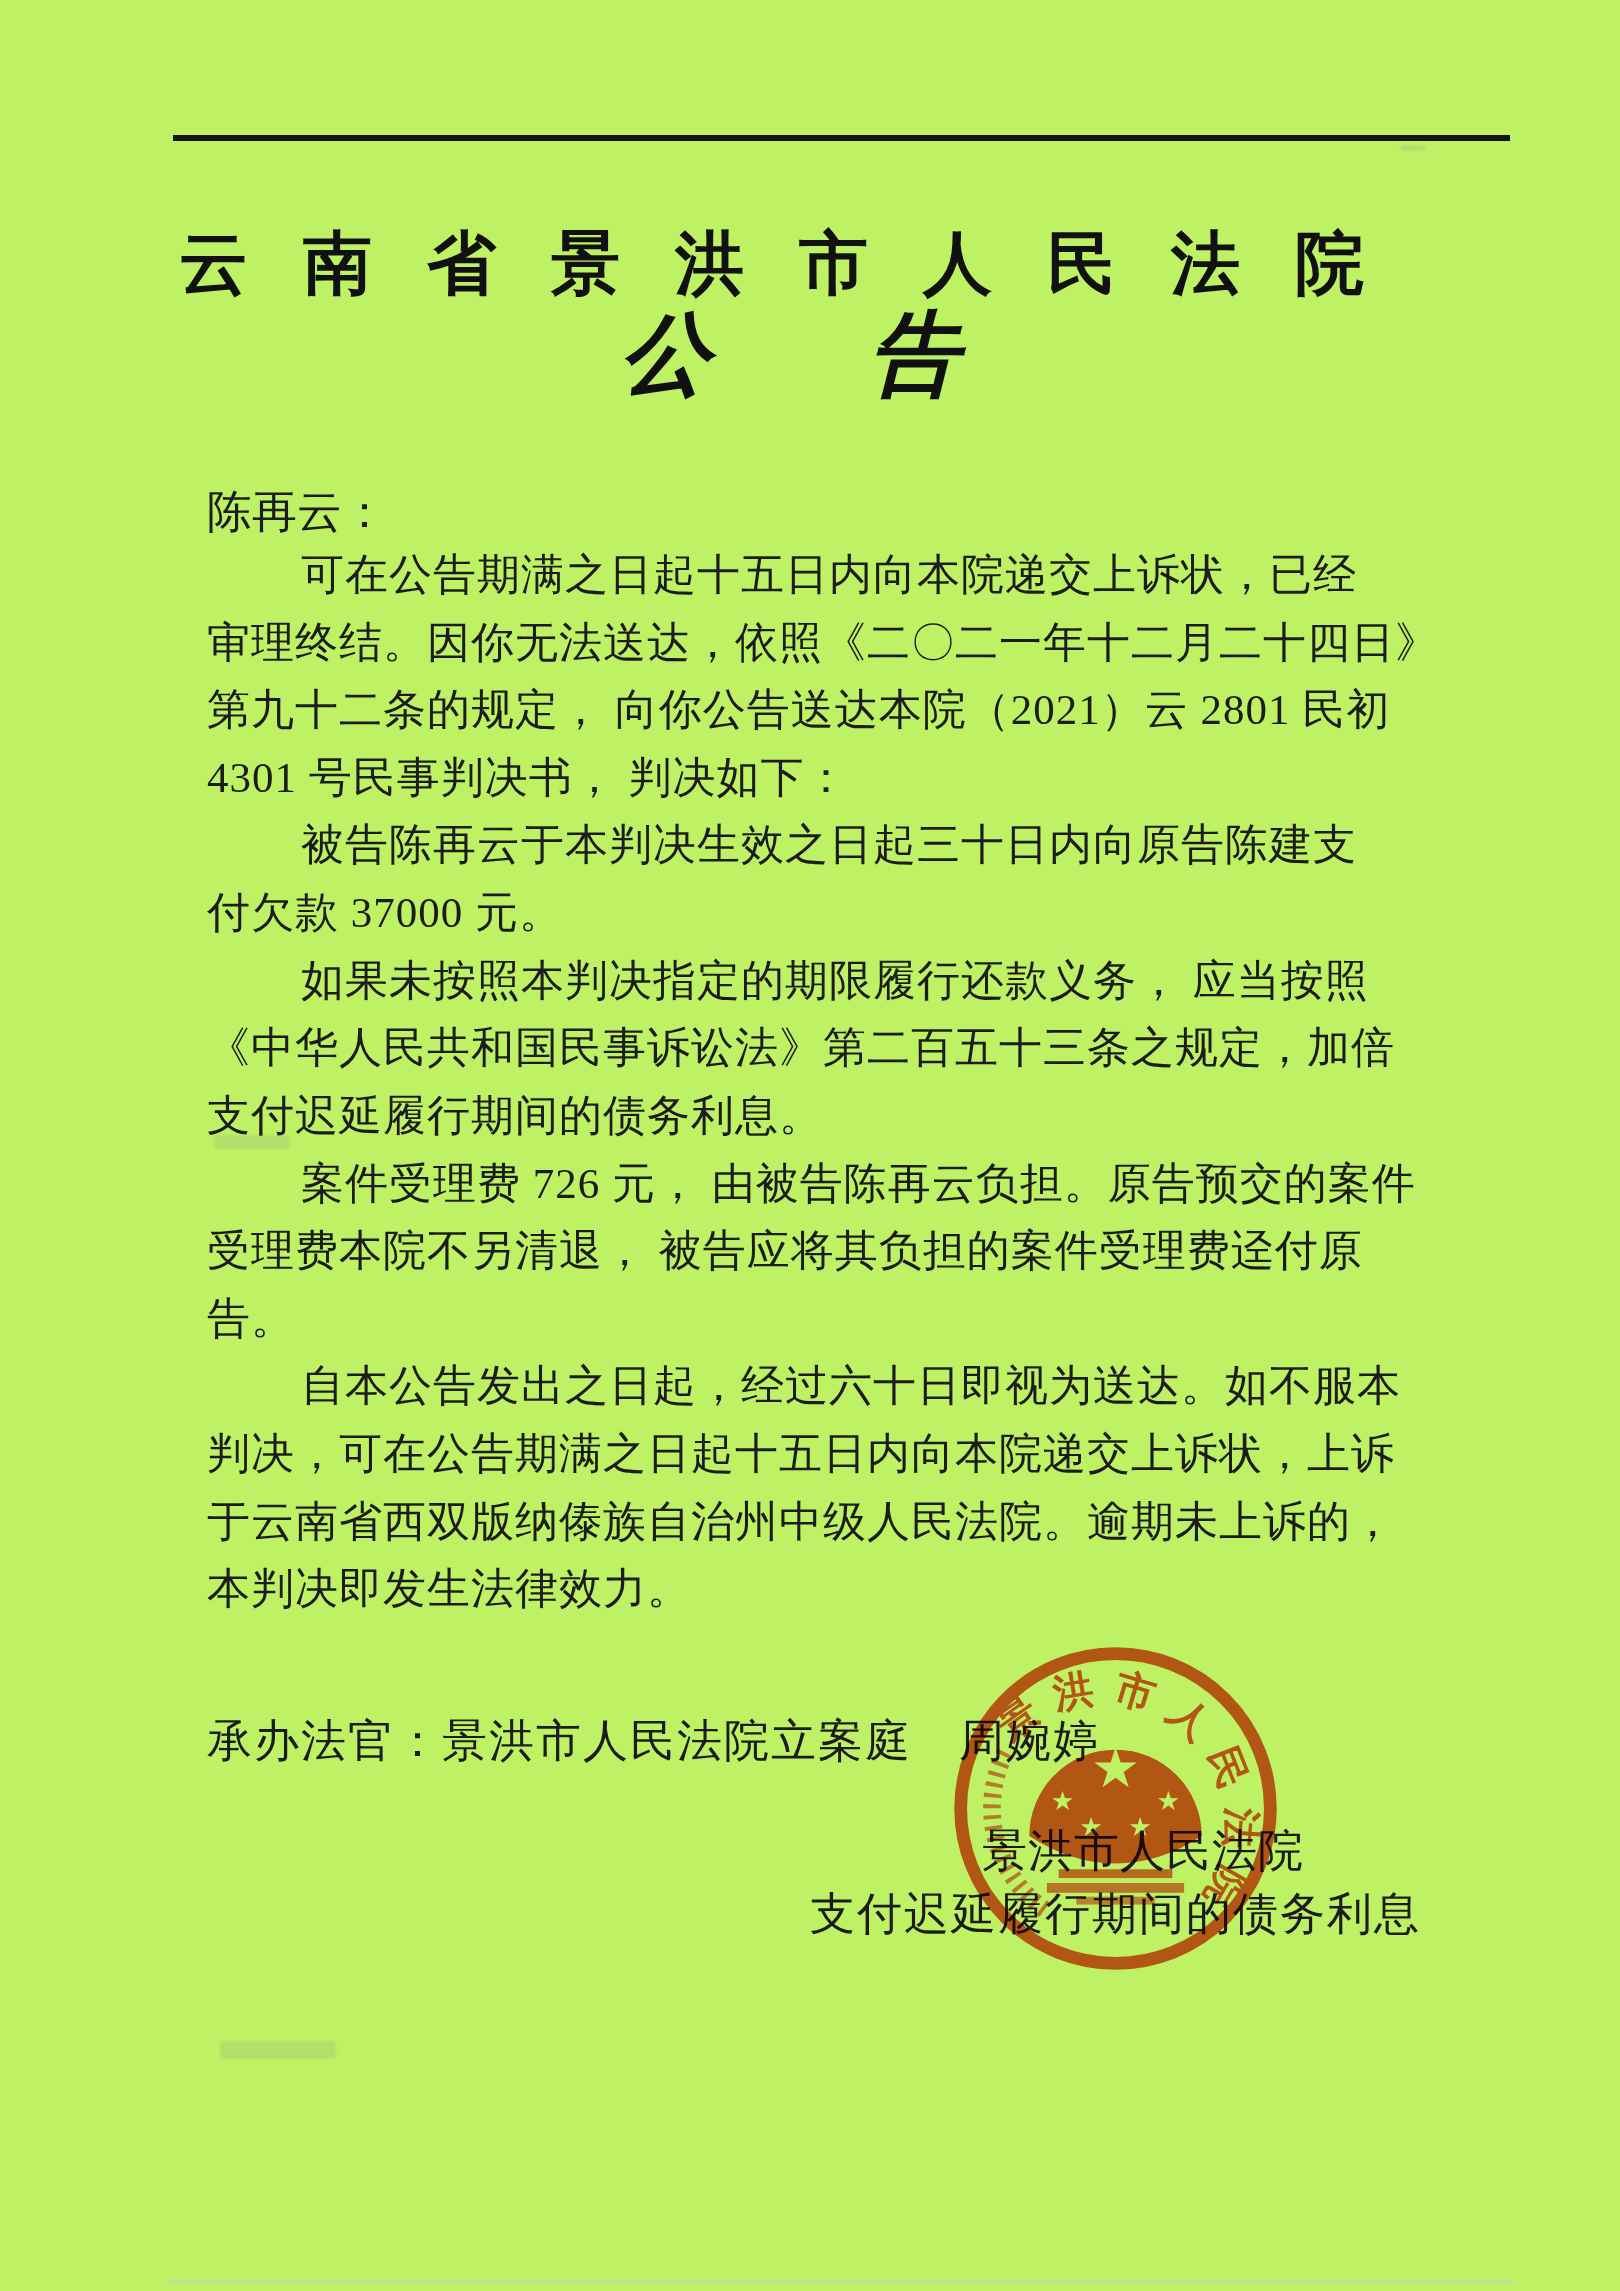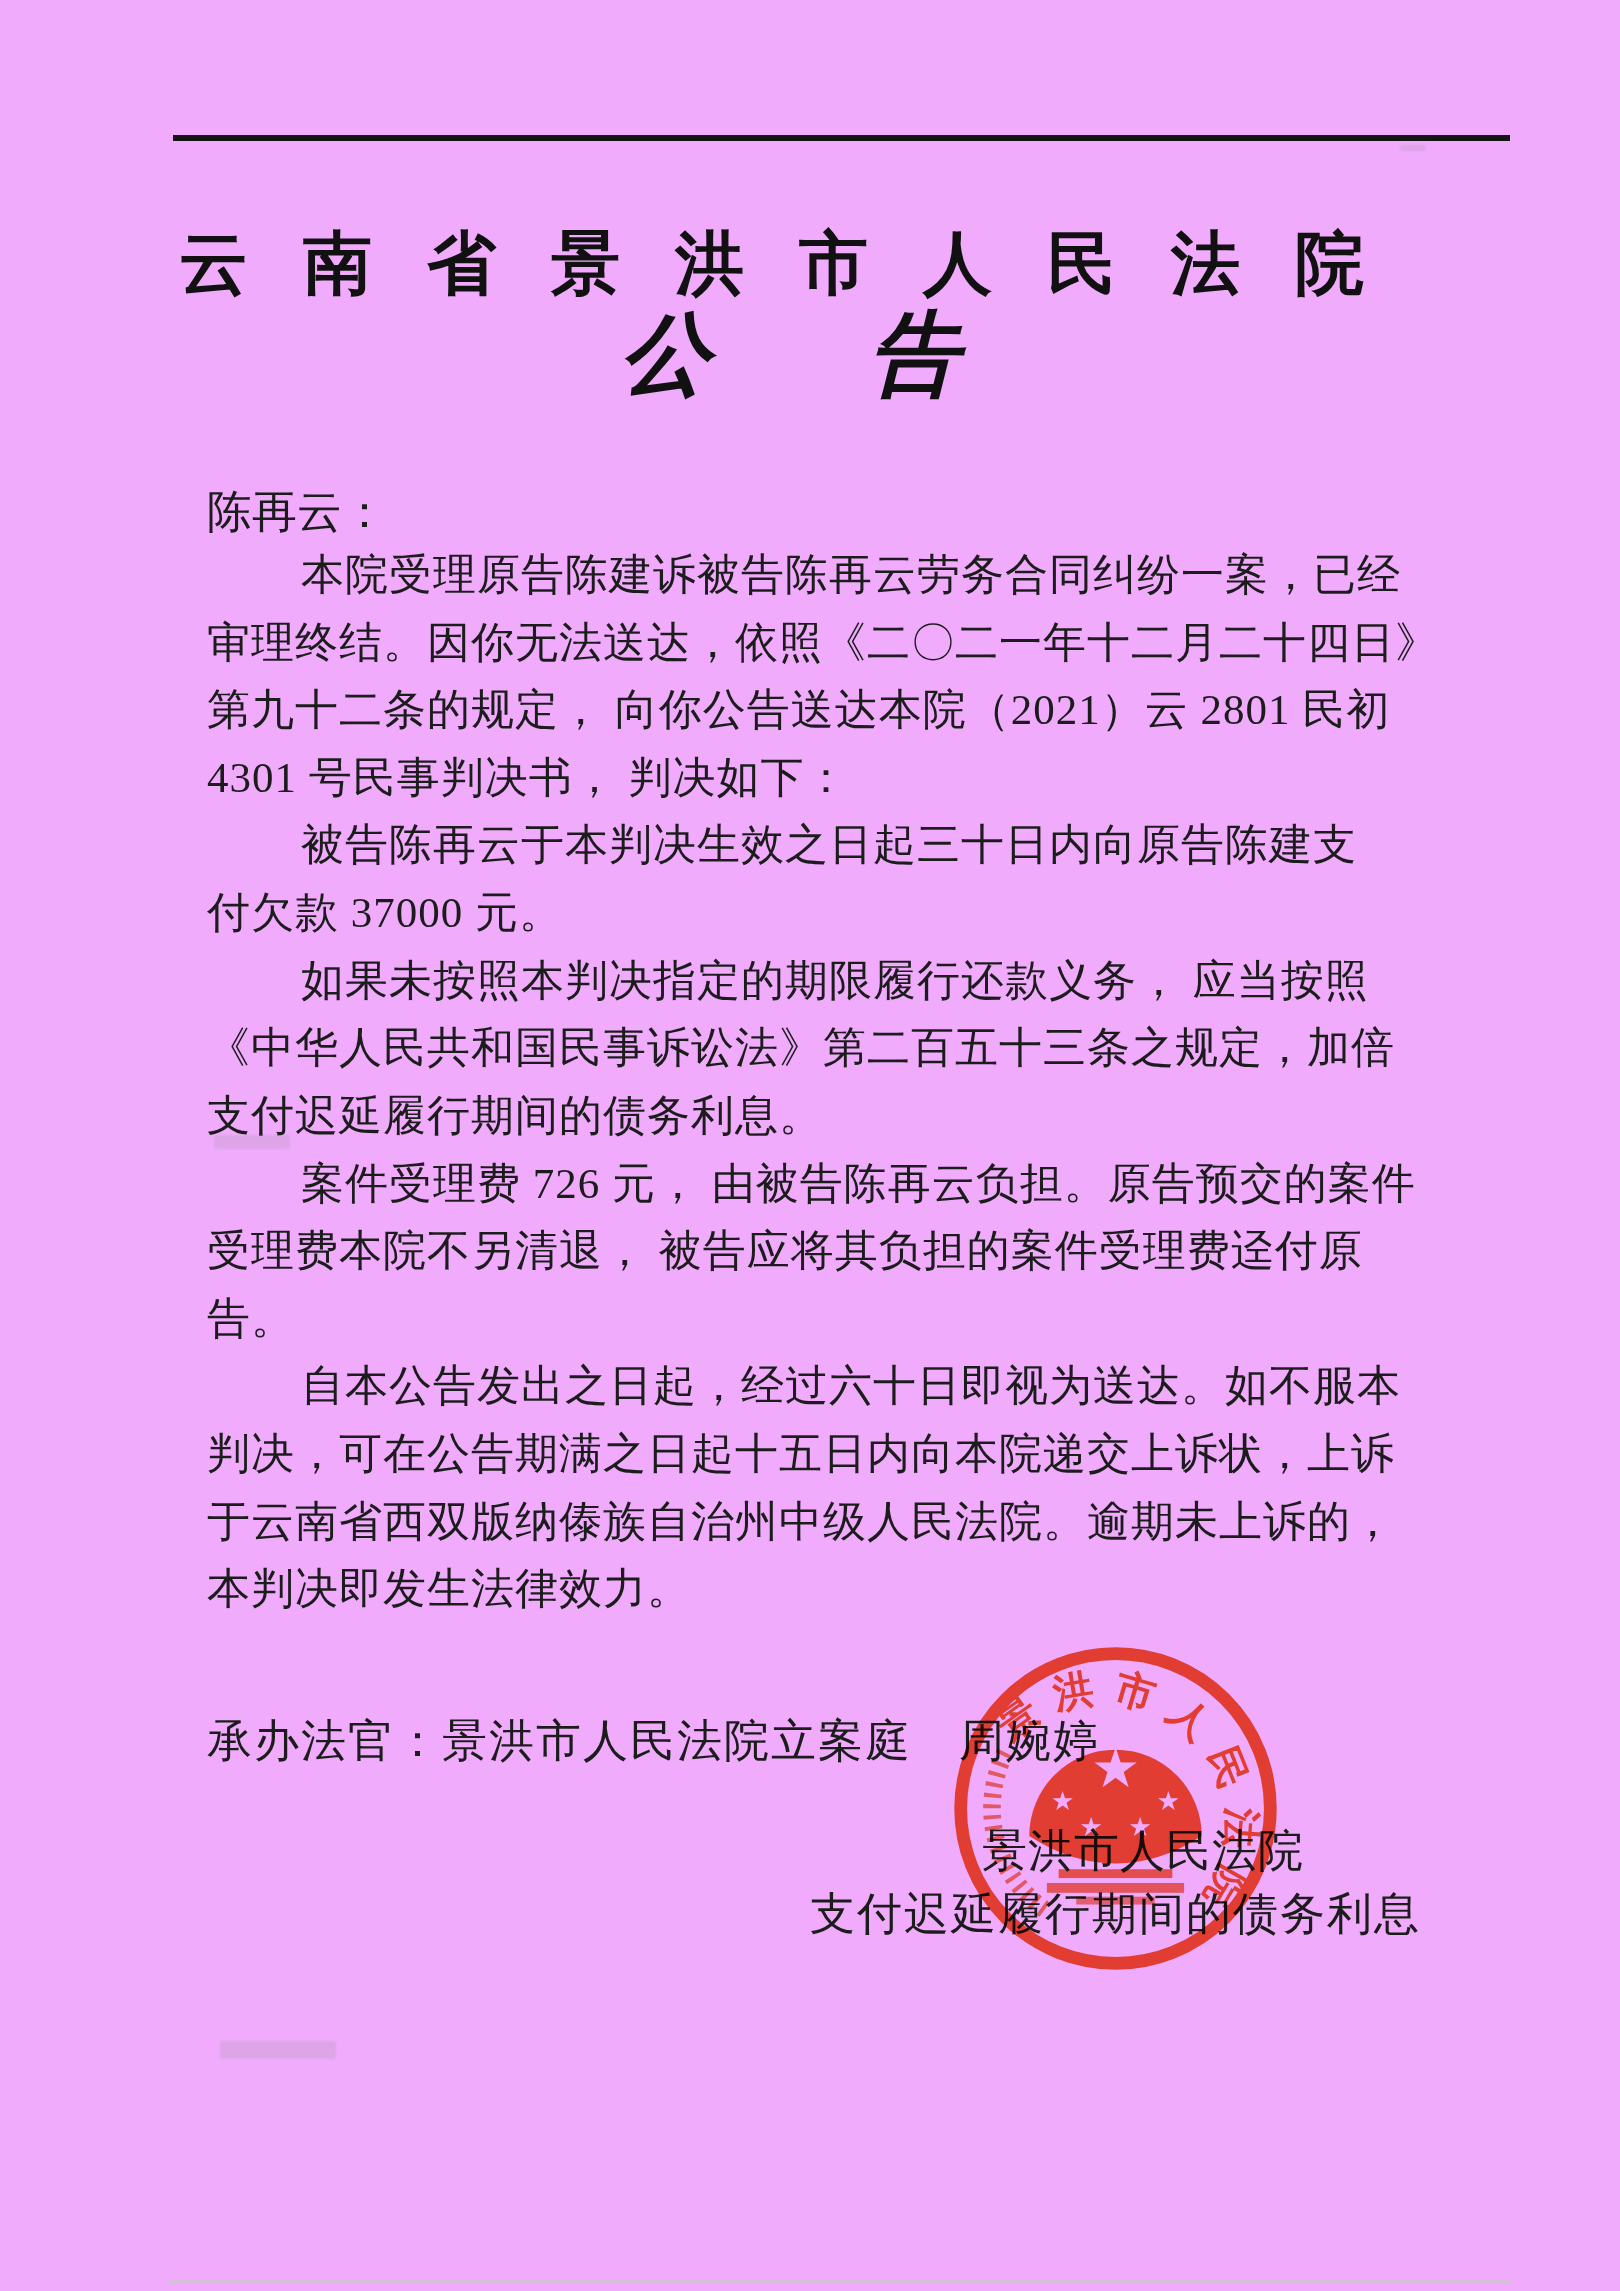--- a/index.html
+++ b/index.html
@@ -1,19 +1,19 @@
 <!DOCTYPE html>
 <html lang="zh"><head>
 <meta charset="utf-8">
 <style>
   html,body{margin:0;padding:0;background:#9a9a9a;}
   .page{
     position:relative;
     width:1620px;height:2292px;
-    background:#f0abfc;
+    background:#bef264;
     overflow:hidden;
     font-family:"Liberation Serif","DejaVu Serif",serif;
     color:#1c1c1c;
   }
   .top-rule{
     position:absolute;left:173px;top:135px;width:1337px;height:5.9px;
     background:#151515;
   }
   .bottom-rule{
     position:absolute;left:169px;top:2280px;width:1343px;height:2.9px;
@@ -68,21 +68,21 @@
 
 <div class="page">
 
   <div class="top-rule"></div>
 
   <div class="doc-title">云南省景洪市人民法院</div>
   <div class="doc-subtitle">公告</div>
 
   <div class="salutation">陈再云：</div>
 
-  <div class="body-line indent" style="top:549px">本院受理原告陈建诉被告陈再云劳务合同纠纷一案，已经</div>
+  <div class="body-line indent" style="top:549px">可在公告期满之日起十五日内向本院递交上诉状，已经</div>
   <div class="body-line" style="top:617px">审理终结。因你无法送达，依照《二〇二一年十二月二十四日》</div>
   <div class="body-line" style="top:684px">第九十二条的规定， 向你公告送达本院（2021）云 2801 民初</div>
   <div class="body-line" style="top:752px">4301 号民事判决书， 判决如下：</div>
   <div class="body-line indent" style="top:819px">被告陈再云于本判决生效之日起三十日内向原告陈建支</div>
   <div class="body-line" style="top:887px">付欠款 37000 元。</div>
   <div class="body-line indent" style="top:955px">如果未按照本判决指定的期限履行还款义务， 应当按照</div>
   <div class="body-line" style="top:1022px">《中华人民共和国民事诉讼法》第二百五十三条之规定，加倍</div>
   <div class="body-line" style="top:1090px">支付迟延履行期间的债务利息。</div>
   <div class="body-line indent" style="top:1158px">案件受理费 726 元， 由被告陈再云负担。原告预交的案件</div>
   <div class="body-line" style="top:1225px">受理费本院不另清退， 被告应将其负担的案件受理费迳付原</div>

